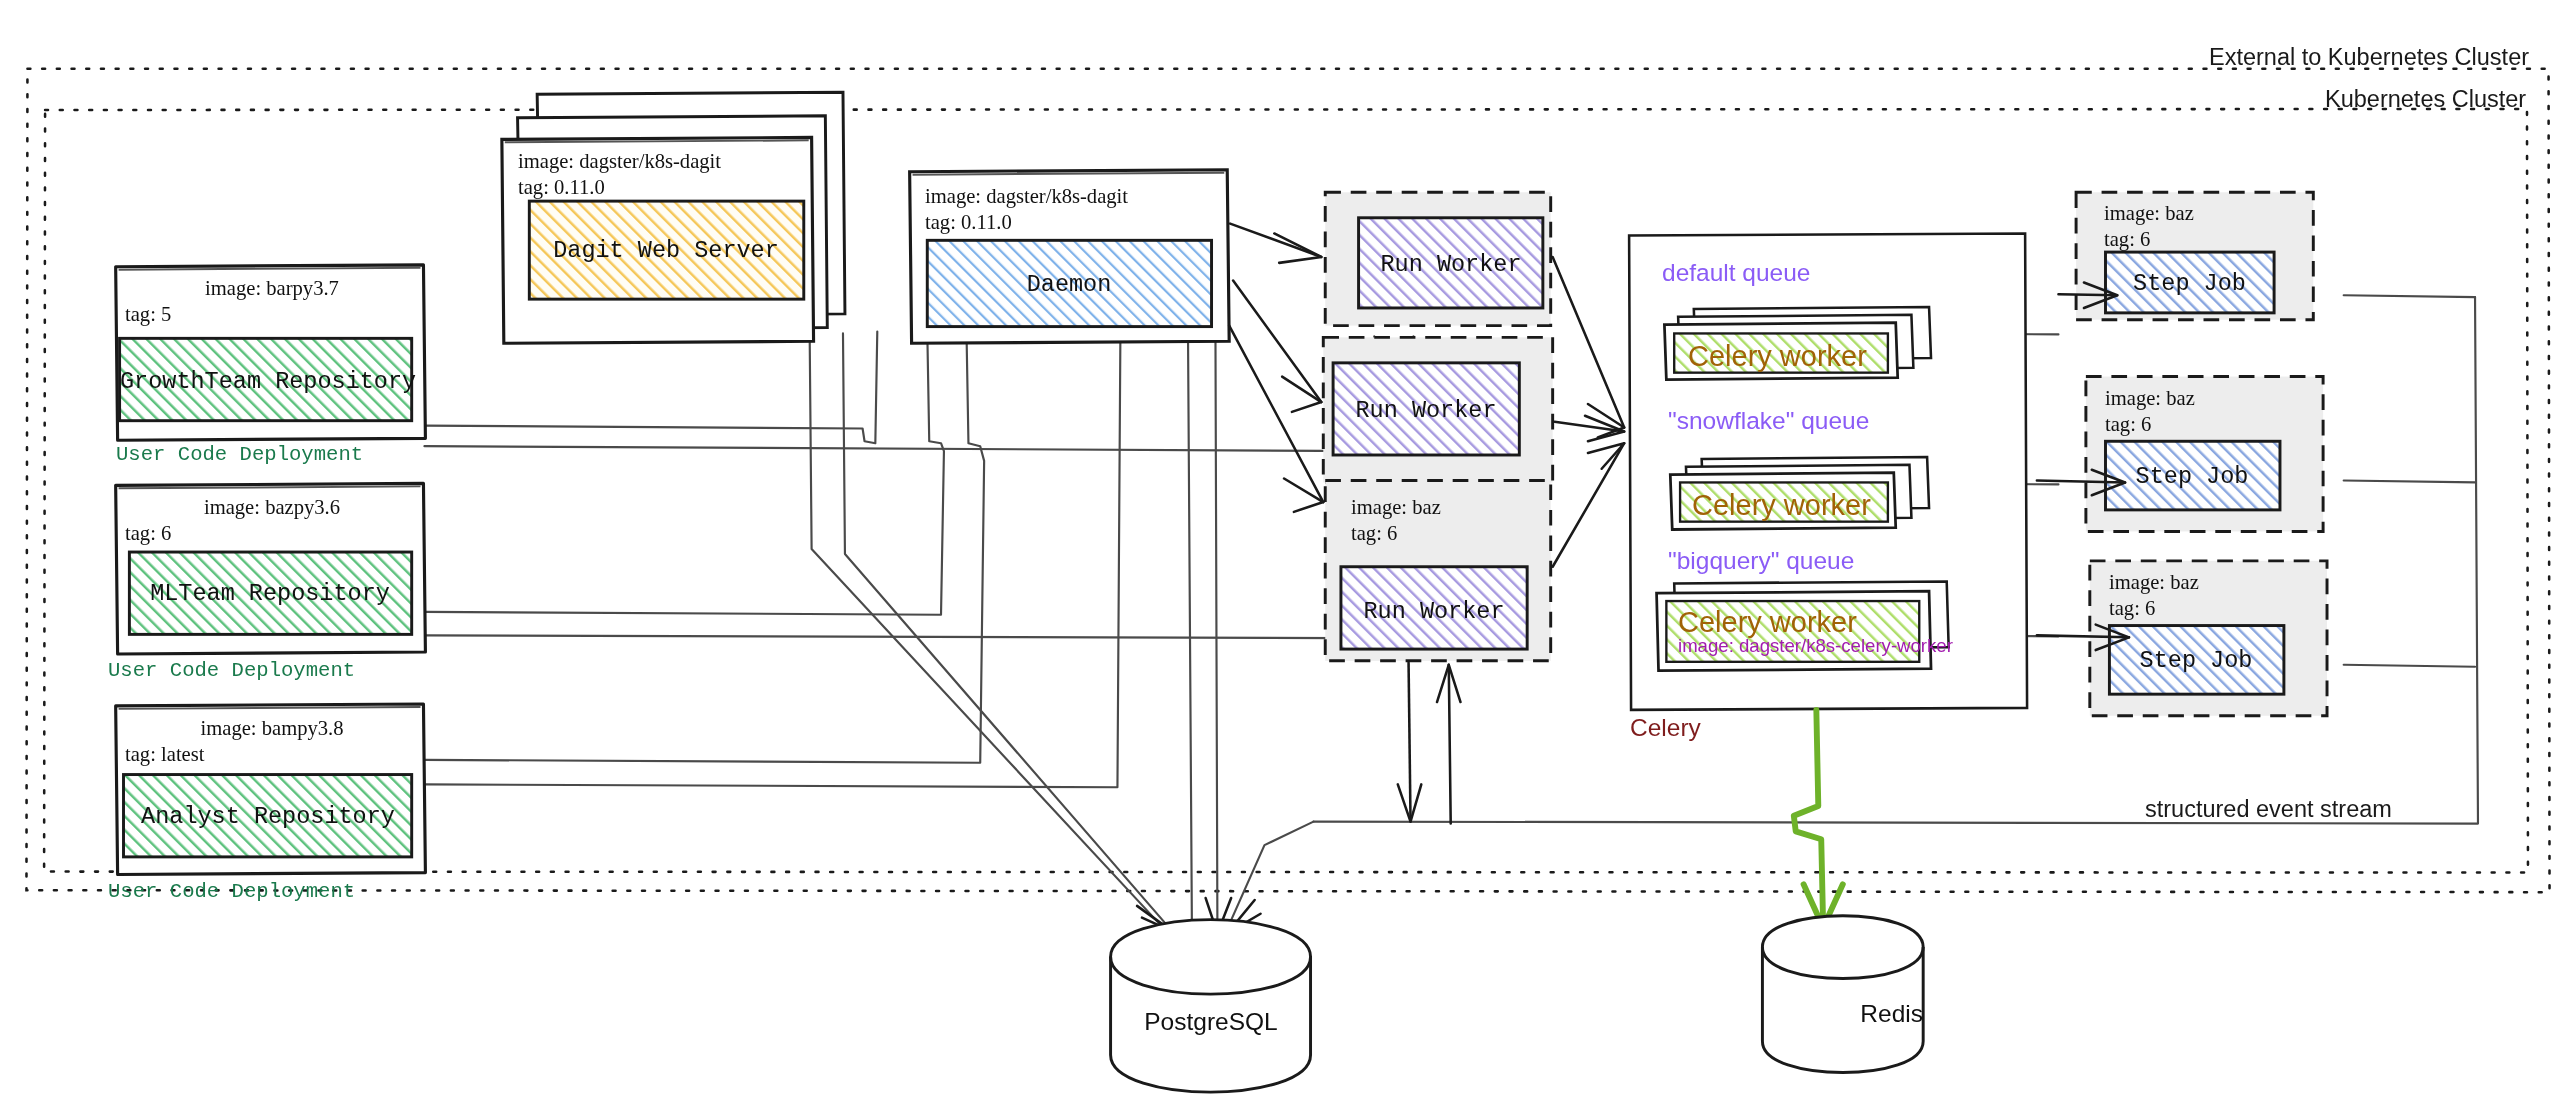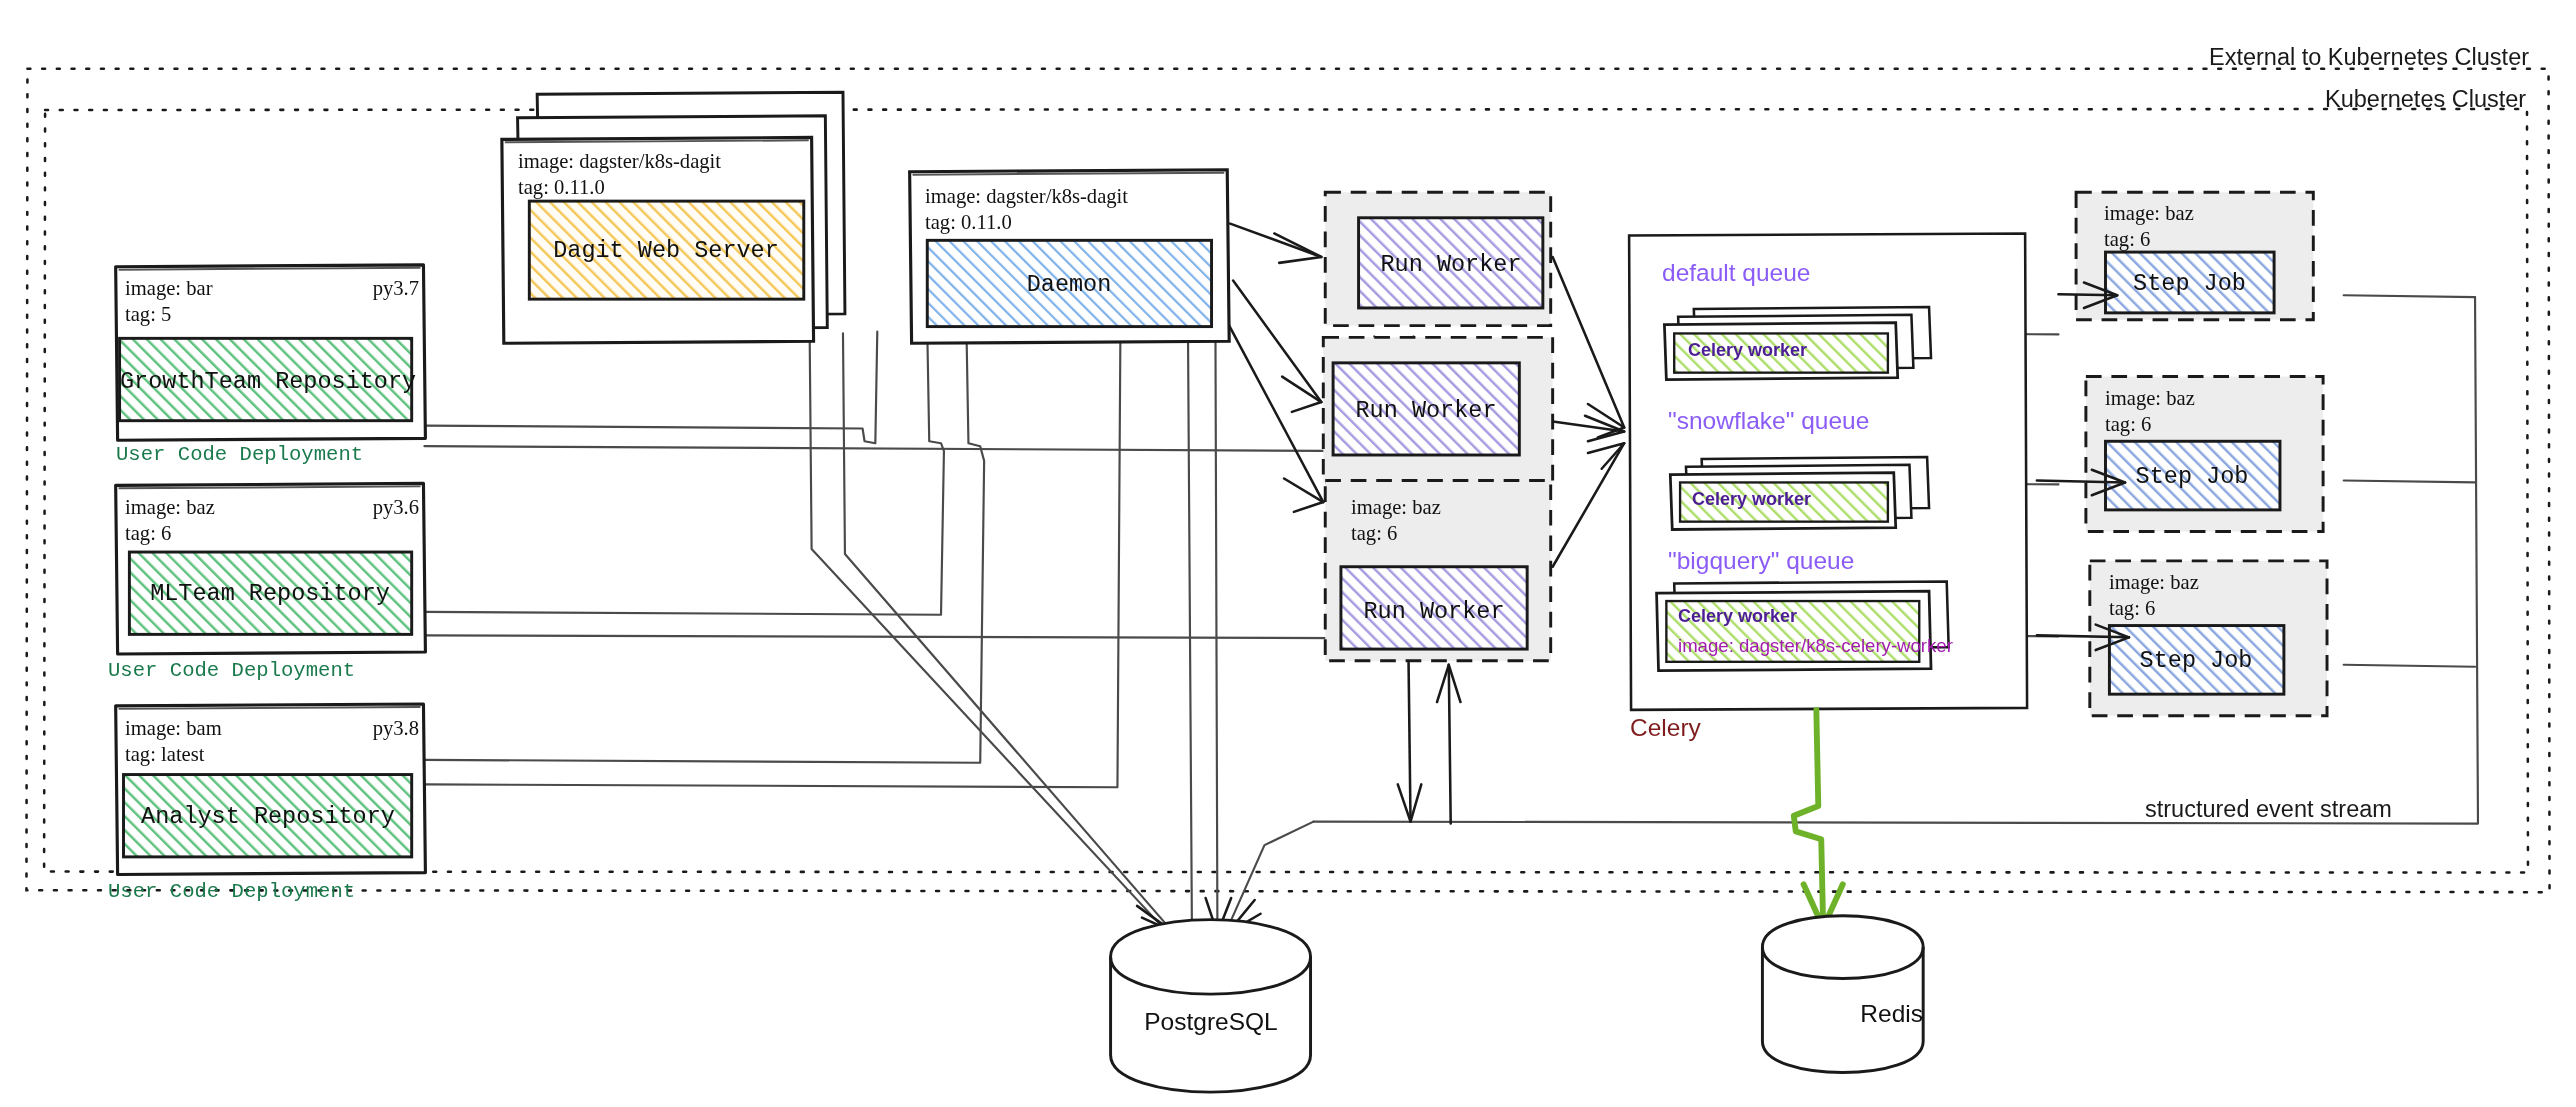--- a/index.html
+++ b/index.html
@@ -7,24 +7,24 @@
   #stage{position:relative;width:2576px;height:1108px;background:#ffffff;}
   svg.layer{position:absolute;top:0;left:0;width:2576px;height:1108px;overflow:visible;}
 
   .node{position:absolute;box-sizing:border-box;}
 
   .region-label{position:absolute;font-family:"Liberation Sans",sans-serif;font-size:23.5px;color:#1a1a1a;white-space:nowrap;text-align:center;}
   .green-label{color:#1a7a4c;font-family:"Liberation Mono","DejaVu Sans Mono",monospace;font-size:20.6px;white-space:nowrap;position:absolute;}
   .celery-label{color:#7f1d1d;font-family:"Liberation Sans",sans-serif;font-size:24.5px;white-space:nowrap;position:absolute;}
 
   .meta{font-family:Liberation Serif, serif;font-size:20.6px;color:#111;line-height:1.25;white-space:pre;}
-  .meta-row{display:flex;justify-content:space-between;}
+  .meta-row{display:flex;justify-content:center;}
 
   .inner-title{font-family:"Liberation Mono","DejaVu Sans Mono",monospace;font-size:23.5px;color:#111;text-align:center;white-space:nowrap;}
-  .inner-title-sans{font-family:"Liberation Sans",sans-serif;font-size:18px;color:#4c1d95;white-space:nowrap;font-weight:bold;}
+  .inner-title-sans{font-family:"Liberation Sans",sans-serif;font-size:29px;color:#a16207;white-space:nowrap;}
   .inner-sub-sans{font-family:"Liberation Sans",sans-serif;font-size:18.6px;color:#a21caf;white-space:nowrap;}
 
   .db-label{font-family:"Liberation Sans",sans-serif;font-size:24.5px;color:#111;}
   .queue-label{font-family:"Liberation Sans",sans-serif;font-size:24.5px;color:#8b5cf6;position:absolute;white-space:nowrap;}
 </style>
 </head>
 <body>
 
 <div id="stage">
 

